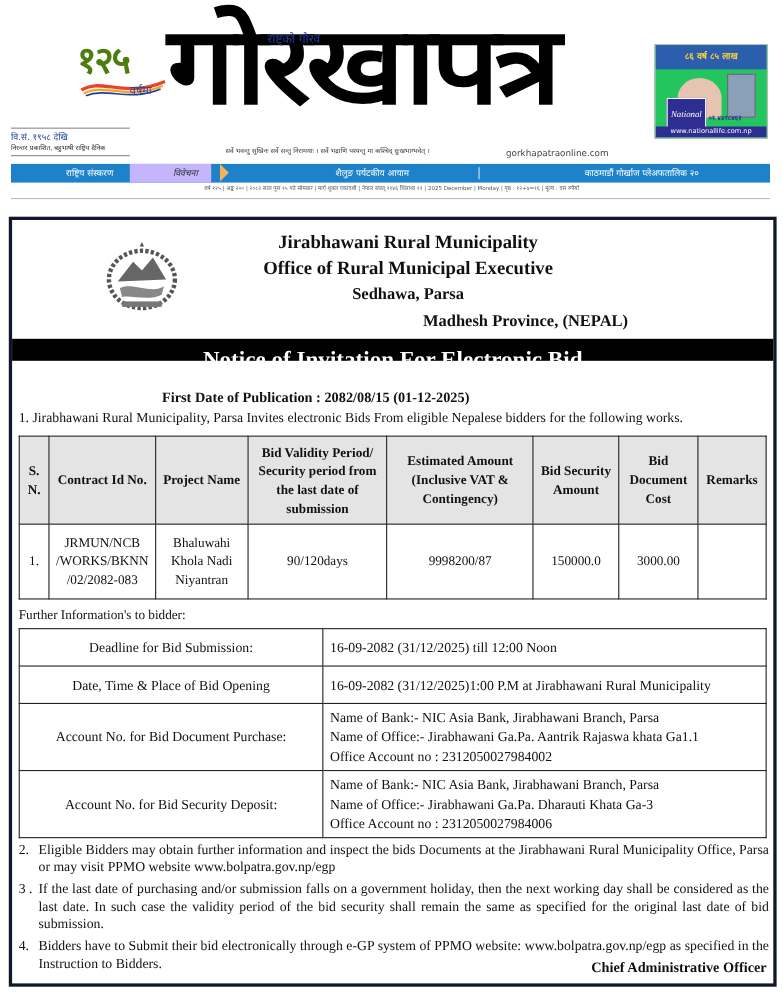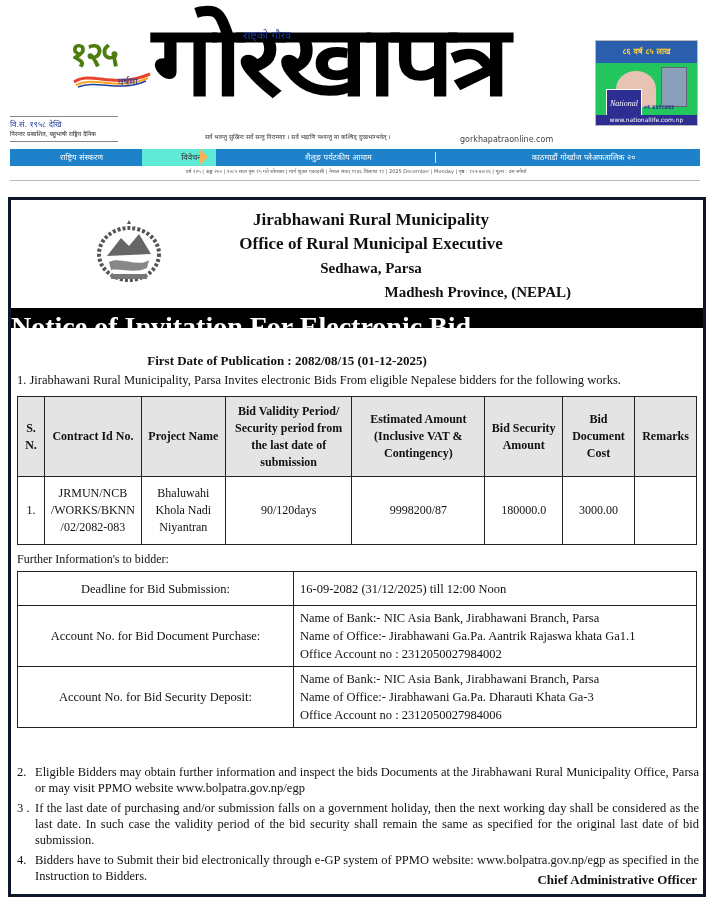--- a/index.html
+++ b/index.html
@@ -43,43 +43,43 @@
              text-align: center; line-height: 28px; border: 1px solid #fff; }
   .ad-phone { position: absolute; left: 48px; top: 62px; font-family: "DejaVu Sans", sans-serif;
               font-size: 6px; font-weight: bold; color: #2e2e92; }
   .ad-url { position: absolute; left: 0; bottom: 0; width: 100%; height: 10px; background: #2e2e92; color: #fff;
             font-family: "DejaVu Sans", sans-serif; font-size: 6px; text-align: center; line-height: 10px; }
 
   .navbar { position: absolute; left: 10px; top: 149px; width: 690px; height: 17px; background: #1d82c9; }
   .nav-item { position: absolute; top: 0; height: 17px; line-height: 17px; font-family: "DejaVu Sans", sans-serif;
               font-size: 8px; color: #fff; text-align: center; padding-left: 27px; }
   .nav-edition { left: 0; width: 116px; }
-  .nav-section { left: 132px; width: 74px; background: #5eead4; color: #333; }
+  .nav-section { left: 108px; width: 74px; background: #c4b5fd; color: #333; font-style: italic; }
   .nav-arrow { position: absolute; left: 190px; top: 0; width: 0; height: 0; border-top: 8.5px solid transparent;
                border-bottom: 8.5px solid transparent; border-left: 8px solid #f4b35b; }
   .nav-feature { left: 230px; width: 170px; }
   .nav-divider { position: absolute; left: 425px; top: 3px; width: 1px; height: 11px; background: #cfe6f6; }
   .nav-special { left: 440px; width: 240px; }
   .dateline { position: absolute; left: 0; top: 168px; width: 712px; text-align: center;
               font-family: "DejaVu Sans", sans-serif; font-size: 5px; color: #555; white-space: nowrap; }
   .dateline-rule { position: absolute; left: 10px; top: 180px; width: 690px; height: 1px; background: #bbb; }
 
   
   .notice { position: absolute; left: 8px; top: 197px; width: 698px; height: 700px;
             border: 3px solid #0f172a; background: #fff; }
   .emblem { position: absolute; left: 78px; top: 18px; width: 80px; height: 70px; }
   .head-lines { position: absolute; left: 160px; top: 8px; width: 400px; text-align: center; }
   .head-line { font-family: "Liberation Serif", serif; font-weight: bold; color: #111; line-height: 24px; }
   .h1 { font-size: 17px; }
   .h2 { font-size: 17px; }
   .h3 { font-size: 15px; }
   .h4 { font-size: 15px; text-align: right; }
   .title-bar { position: absolute; left: 0; top: 108px; width: 692px; height: 20px; background: #000;
-               color: #fff; text-align: left; font-family: "Liberation Serif", serif; font-weight: bold;
-               font-size: 28px; line-height: 38px; }
+               color: #fff; text-align: center; font-family: "Liberation Serif", serif; font-weight: bold;
+               font-size: 21px; line-height: 38px; }
   .pub-date { position: absolute; left: 0; top: 153px; width: 552px; text-align: center;
               font-family: "Liberation Serif", serif; font-weight: bold; font-size: 13px; }
   .para1 { position: absolute; left: 6px; top: 173px; font-size: 12.5px; white-space: nowrap; }
 
   table { border-collapse: collapse; }
   .works { position: absolute; left: 6px; top: 196px; width: 680px; }
   .works th, .works td { border: 1.5px solid #222; text-align: center; vertical-align: middle;
                          font-family: "Liberation Serif", serif; font-size: 12px; padding: 2px 3px; }
   .works th { background: #e4e4e4; font-weight: bold; height: 80px; line-height: 17px; }
   .works td { height: 68px; line-height: 17px; }
@@ -193,35 +193,41 @@
         <th>Remarks</th>
       </tr>
     </thead>
     <tbody>
       <tr>
         <td>1.</td>
         <td>JRMUN/NCB /WORKS/BKNN /02/2082-083</td>
         <td>Bhaluwahi Khola Nadi Niyantran</td>
         <td>90/120days</td>
         <td>9998200/87</td>
-        <td>180000.0</td>
+        <td>150000.0</td>
         <td>3000.00</td>
         <td></td>
       </tr>
     </tbody>
   </table>
 
   <div class="further">Further Information's to bidder:</div>
 
   <table class="info">
     <tbody>
         <tr class="r1">
       <td class="lbl">Deadline for Bid Submission:</td>
       <td>
         <div>16-09-2082 (31/12/2025) till 12:00 Noon</div>
+      </td>
+    </tr>
+    <tr class="r2">
+      <td class="lbl">Date, Time &amp; Place of Bid Opening</td>
+      <td>
+        <div>16-09-2082 (31/12/2025)1:00 P.M at Jirabhawani Rural Municipality</div>
       </td>
     </tr>
     <tr class="r3">
       <td class="lbl">Account No. for Bid Document Purchase:</td>
       <td>
         <div>Name of Bank:- NIC Asia Bank, Jirabhawani Branch, Parsa</div>
         <div>Name of Office:- Jirabhawani Ga.Pa. Aantrik Rajaswa khata Ga1.1</div>
         <div>Office Account no : 2312050027984002</div>
       </td>
     </tr>

